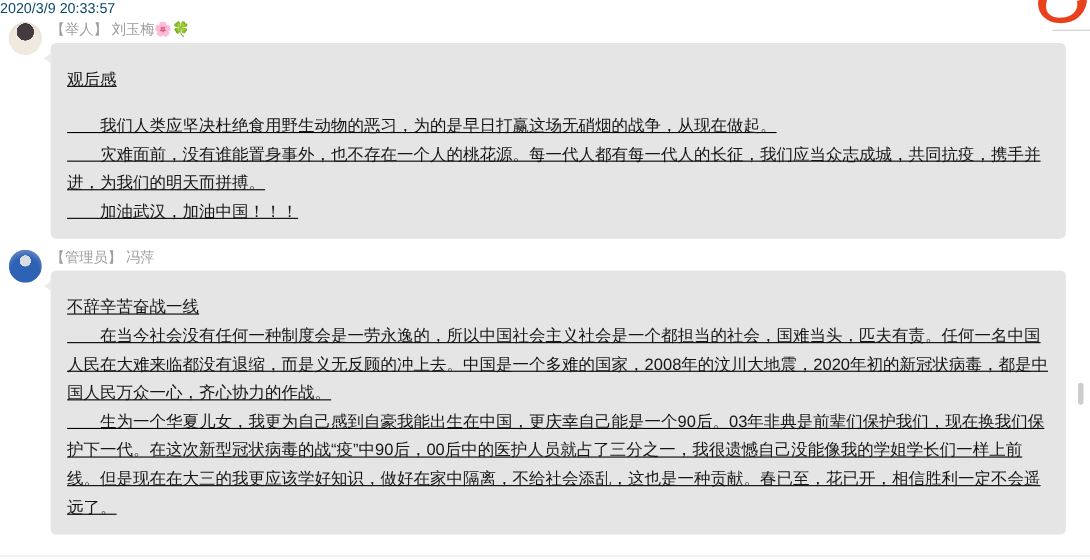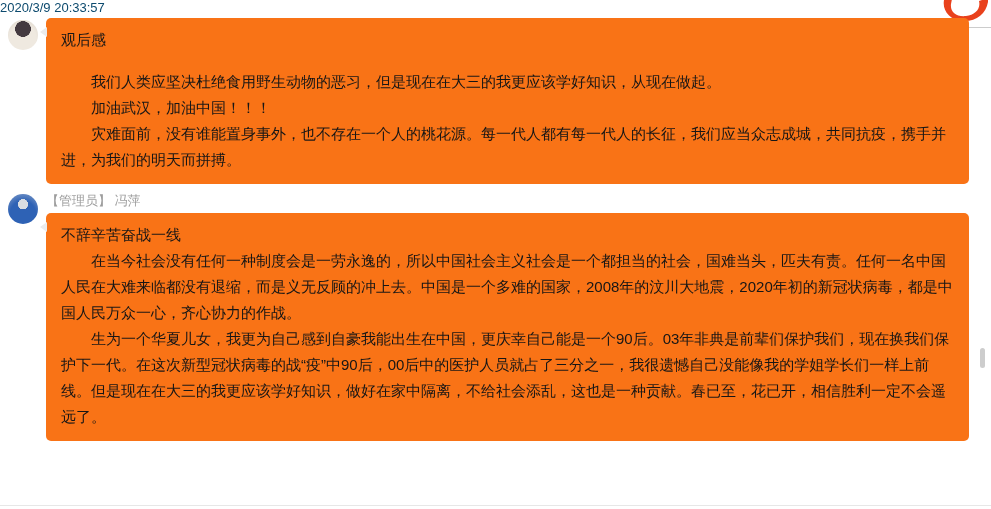--- a/index.html
+++ b/index.html
@@ -38,22 +38,23 @@
       radial-gradient(circle at 50% 34%, #d9dde2 0 20%, rgba(0,0,0,0) 21%),
       radial-gradient(circle at 50% 66%, #2e62b5 0 52%, #8ba4cc 100%);
     background-color:#c7d2e0;
   }
   .msg-body{margin-left:46px;margin-right:22px;}
   .sender-name{
     font-size:13px;color:#9d9d9d;line-height:18px;margin-bottom:3px;
     white-space:nowrap;
   }
   .bubble{
-    position:relative;background:#f97316;border-radius:5px;
-    padding:9px 15px 11px 15px;
+    position:relative;background:#e5e5e5;border-radius:5px;
+    padding:21px 15px 11px 15px;
+    text-decoration:underline;
   }
   .bubble .tail{
     position:absolute;left:-6px;top:9px;width:0;height:0;
     border-top:5px solid transparent;
     border-bottom:5px solid transparent;
     border-right:7px solid #ebebeb;
   }
   .bubble p{
     margin:0;font-size:15px;line-height:26px;color:#161616;
     white-space:pre-wrap;word-break:break-all;
@@ -76,26 +77,27 @@
   <svg width="46" height="32" viewBox="0 0 46 32" xmlns="http://www.w3.org/2000/svg">
     <path d="M45,2 L36,5 C38,13 32,19 23,20 C13,21 7,16 8,8 L9,3 L1,4 C-1,15 7,24 19,25 C33,26 43,18 45,6 Z" fill="#e9411c"></path>
   </svg>
 </div>
 <div class="topright-line"></div>
 
 <div class="message-list">
   <div class="msg">
     <div class="avatar a1"></div>
     <div class="msg-body">
+      <div class="sender-name">【举人】 刘玉梅🌸🍀</div>
       <div class="bubble">
         <div class="tail"></div>
       <p class="gap-after">观后感</p>
-          <p>　　我们人类应坚决杜绝食用野生动物的恶习，但是现在在大三的我更应该学好知识，从现在做起。</p>
+          <p>　　我们人类应坚决杜绝食用野生动物的恶习，为的是早日打赢这场无硝烟的战争，从现在做起。</p>
+          <p>　　灾难面前，没有谁能置身事外，也不存在一个人的桃花源。每一代人都有每一代人的长征，我们应当众志成城，共同抗疫，携手并进，为我们的明天而拼搏。</p>
           <p>　　加油武汉，加油中国！！！</p>
-          <p>　　灾难面前，没有谁能置身事外，也不存在一个人的桃花源。每一代人都有每一代人的长征，我们应当众志成城，共同抗疫，携手并进，为我们的明天而拼搏。</p>
         </div>
     </div>
   </div>
 
   <div class="msg">
     <div class="avatar a2"></div>
     <div class="msg-body">
       <div class="sender-name">【管理员】 冯萍</div>
       <div class="bubble">
         <div class="tail"></div>

